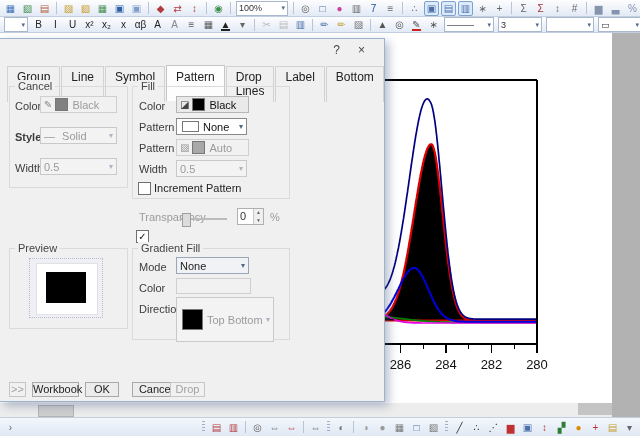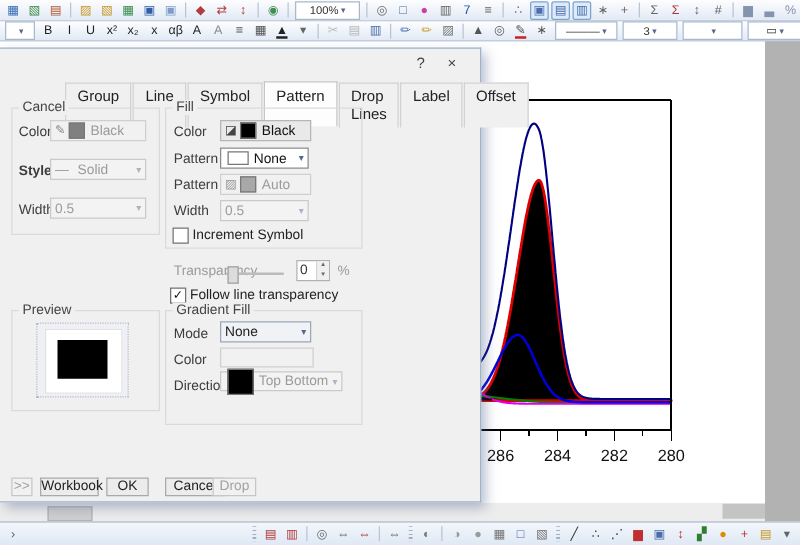--- a/index.html
+++ b/index.html
@@ -13,36 +13,36 @@
   #tbar2{top:17px;height:16px;}
   #tbarB{top:417px;height:19px;border-top:1px solid #c2cfe1;border-bottom:none;background:linear-gradient(#f3f7fc,#dfe8f4);}
   .tbi{width:13px;height:13px;line-height:13px;margin:0 1px;font-size:10px;text-align:center;
     color:#555;flex:0 0 auto;cursor:default;border:1px solid transparent;border-radius:2px;}
   .tbi.boxed{border:1px solid #7da2ce;background:#dcebfb;}
   .tbi .ubar{display:block;margin:-2px auto 0;width:9px;border-bottom:2px solid #222;}
   .tbsep{width:1px;height:12px;background:#b9c4d4;margin:0 3px;flex:0 0 auto;}
   .tbhandle{width:3px;height:12px;margin:0 3px;flex:0 0 auto;
     background:repeating-linear-gradient(#9fb0c6 0 1px,transparent 1px 3px);}
   .tbcombo{height:13px;border:1px solid #a9b8cc;background:#fff;font-size:9px;color:#333;
-    display:flex;align-items:center;justify-content:center;padding:0 2px;margin:0 2px;flex:0 0 auto;}
+    display:flex;align-items:center;justify-content:space-between;padding:0 2px;margin:0 2px;flex:0 0 auto;}
   .tbcombo .car{font-size:7px;color:#55688a;margin-left:2px;}
   
   #page{position:absolute;left:0;top:33px;width:612px;height:370px;background:#fff;}
   #graphsvg{position:absolute;left:378px;top:33px;}
   #hscroll{position:absolute;left:0;top:403px;width:612px;height:14px;background:#ededed;}
   #hthumb{position:absolute;left:38px;top:2px;width:34px;height:10px;background:#cfcfcf;border:1px solid #b3b3b3;}
   #scorner{position:absolute;left:578px;top:0;width:34px;height:12px;background:#c4c4c4;}
   #grayside{position:absolute;left:612px;top:33px;width:28px;height:384px;background:#b2b2b2;}
   
   #dlg{position:absolute;left:0;top:38px;width:385px;height:364px;background:#f0f0f0;
     border:1px solid #9db3cc;border-left:none;box-sizing:border-box;
     box-shadow:4px 4px 9px rgba(70,90,130,.38);font-size:11px;color:#333;}
   .dtbtn{position:absolute;top:4px;width:19px;height:15px;text-align:center;line-height:15px;
     font-size:12px;color:#444;cursor:default;}
-  #dtabs{position:absolute;left:7px;top:27px;display:flex;margin-left:45px;}
+  #dtabs{position:absolute;left:7px;top:27px;display:flex;}
   .tab{padding:3px 9px 4px;font-size:12px;color:#222;background:#f0f0f0;
     border:1px solid #d2d2d2;border-bottom:none;margin-right:1px;cursor:default;}
   .tab.active{background:#fdfdfd;position:relative;top:-1px;padding-top:4px;border-color:#c6c6c6;}
   .grp{position:absolute;border:1px solid #dadada;box-sizing:border-box;}
   .gt{position:absolute;top:-7px;left:5px;background:#f0f0f0;padding:0 3px;font-size:11px;color:#444;white-space:nowrap;}
   .lbl{position:absolute;font-size:11px;color:#3c3c3c;white-space:nowrap;}
   .lbl.dis{color:#9b9b9b;}
   .cbtn,.combo{position:absolute;box-sizing:border-box;height:17px;display:flex;align-items:center;
     font-size:11px;padding:0 3px;cursor:default;}
   .cbtn{background:#e9e9e9;border:1px solid #b6b6b6;}
@@ -235,21 +235,21 @@
   <div id="dlg">
     <div class="dtbtn" style="left:327px;">?</div>
     <div class="dtbtn" style="left:352px;">×</div>
     <div id="dtabs">
         <div class="tab">Group</div>
         <div class="tab">Line</div>
         <div class="tab">Symbol</div>
         <div class="tab active">Pattern</div>
         <div class="tab">Drop Lines</div>
         <div class="tab">Label</div>
-        <div class="tab">Offset</div>
+        <div class="tab">Bottom</div>
       </div>
 
     <div class="grp" style="left:9px;top:47px;width:119px;height:102px;">
       <span class="gt">Cancel</span>
     </div>
     <span class="lbl" style="left:15px;top:61px;">Color</span>
     <div class="cbtn dis" style="left:40px;top:57px;width:77px;">
       <span class="glyph" style="color:#8a8a8a;">✎</span>
       <span class="swatch" style="background:#808080;"></span>
       <span>Black</span>
@@ -288,49 +288,48 @@
       <span class="glyph" style="color:#9a9a9a;">▨</span>
       <span class="swatch" style="background:#a8a8a8;"></span>
       <span>Auto</span>
     </div>
     <span class="lbl" style="left:139px;top:124px;">Width</span>
     <div class="combo dis" style="left:176px;top:121px;width:71px;">
       <span>0.5</span>
       <span class="car">▾</span>
     </div>
     <div class="cb" style="left:138px;top:143px;"></div>
-    <span class="cblbl" style="left:154px;top:143px;">Increment Symbol</span>
+    <span class="cblbl" style="left:154px;top:143px;">Increment Pattern</span>
 
     <span class="lbl dis" style="left:139px;top:172px;">Transparency</span>
     <div class="slider-track" style="left:181px;top:179px;width:46px;"></div>
     <div class="slider-thumb" style="left:182px;top:174px;"></div>
     <div class="spin" style="left:237px;top:169px;width:27px;height:17px;">
       <span class="val">0</span>
       <span class="arrows">
           <div>▲</div>
           <div>▼</div>
         </span>
     </div>
     <span class="lbl dis" style="left:270px;top:172px;">%</span>
 
     <div class="cb" style="left:136px;top:191px;">✓</div>
-    <span class="cblbl" style="left:152px;top:191px;">Follow line transparency</span>
 
     <div class="grp" style="left:132px;top:209px;width:158px;height:92px;">
       <span class="gt">Gradient Fill</span>
     </div>
     <span class="lbl" style="left:139px;top:222px;">Mode</span>
     <div class="combo soft" style="left:176px;top:218px;width:73px;">
       <span>None</span>
       <span class="car">▾</span>
     </div>
     <span class="lbl" style="left:139px;top:243px;">Color</span>
     <div class="cbtn dis" style="left:176px;top:239px;width:75px;height:16px;"></div>
     <span class="lbl" style="left:139px;top:264px;">Direction</span>
-    <div class="combo dis" style="left:176px;top:258px;width:98px;height:16px;">
+    <div class="combo dis" style="left:176px;top:258px;width:98px;height:45px;">
       <span style="display:flex;align-items:center;">
           <span class="swatch" style="width:19px;height:19px;background:#000;"></span>
       <span>Top Bottom</span>
         </span>
       <span class="car">▾</span>
     </div>
 
     <div class="grp" style="left:9px;top:209px;width:119px;height:81px;">
       <span class="gt">Preview</span>
     </div>

